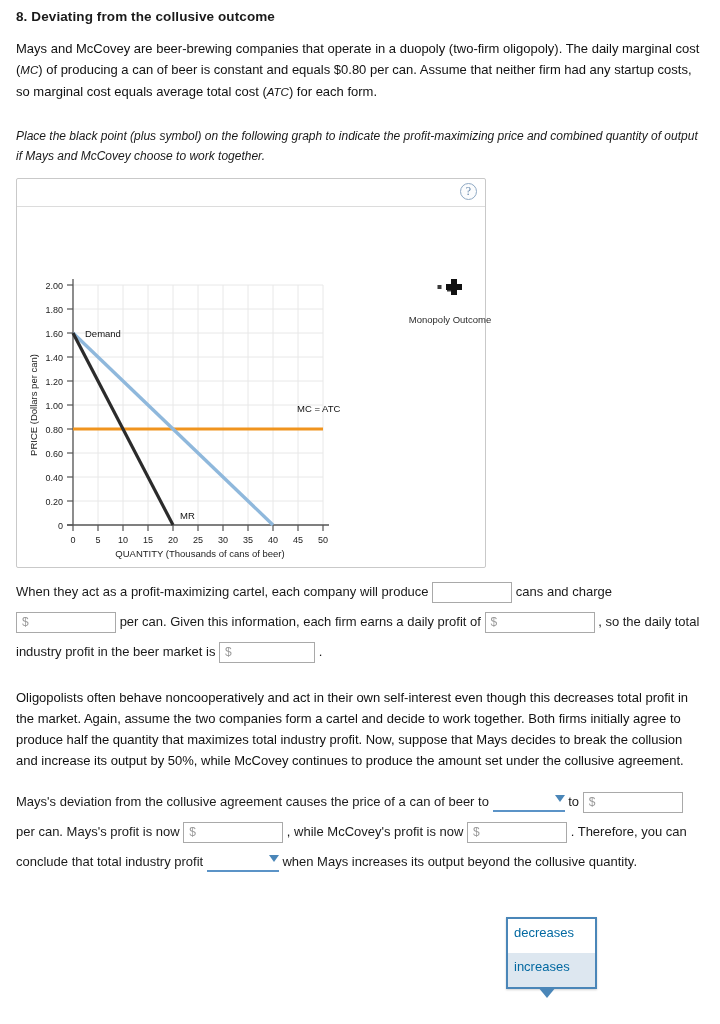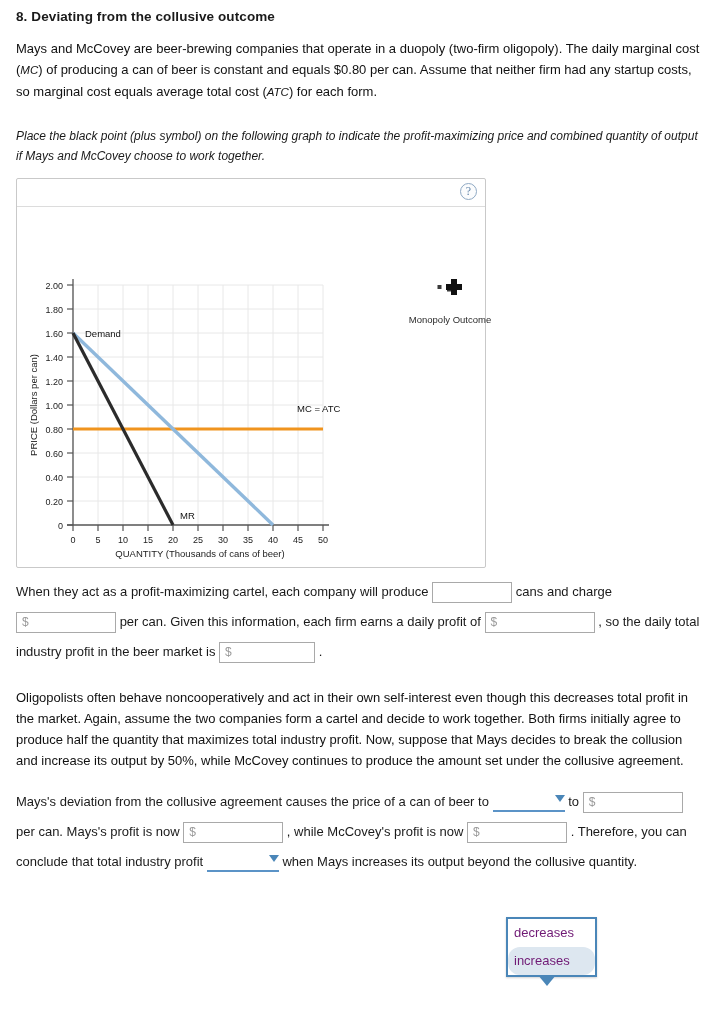--- a/index.html
+++ b/index.html
@@ -94,24 +94,24 @@
   }
 
   
   .dd-menu {
     position: absolute; left: 506px; top: 908px;
     width: 91px; border: 2px solid #4a86b8;
     background: #fff; z-index: 40;
     box-shadow: 0 1px 2px rgba(0,0,0,.18);
   }
   .dd-opt {
-    font-size: 13px; padding: 4px 6px 5px 6px; color: #701a75;
+    font-size: 13px; padding: 4px 6px 11px 6px; color: #0369a1;
     line-height: 19px; white-space: nowrap;
   }
-  .dd-opt.sel { background: #dde7f0; border-radius: 12px; }
+  .dd-opt.sel { background: #dde7f0; }
   .dd-tail {
     position: absolute; left: 30px; top: 100%;
     width: 0; height: 0;
     border-left: 9px solid transparent;
     border-right: 9px solid transparent;
     border-top: 11px solid #4a86b8;
   }
   .lastline { font-size: 13px; line-height: 22px; margin-top: 2px; }
 </style>
 </head>

